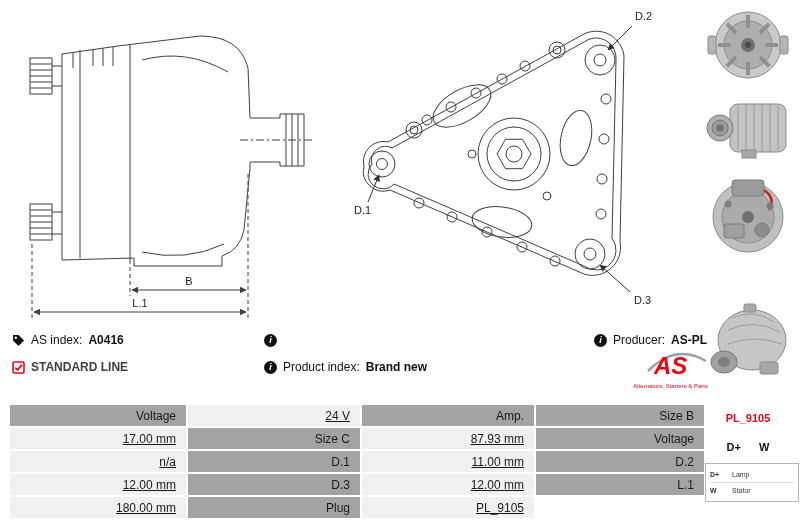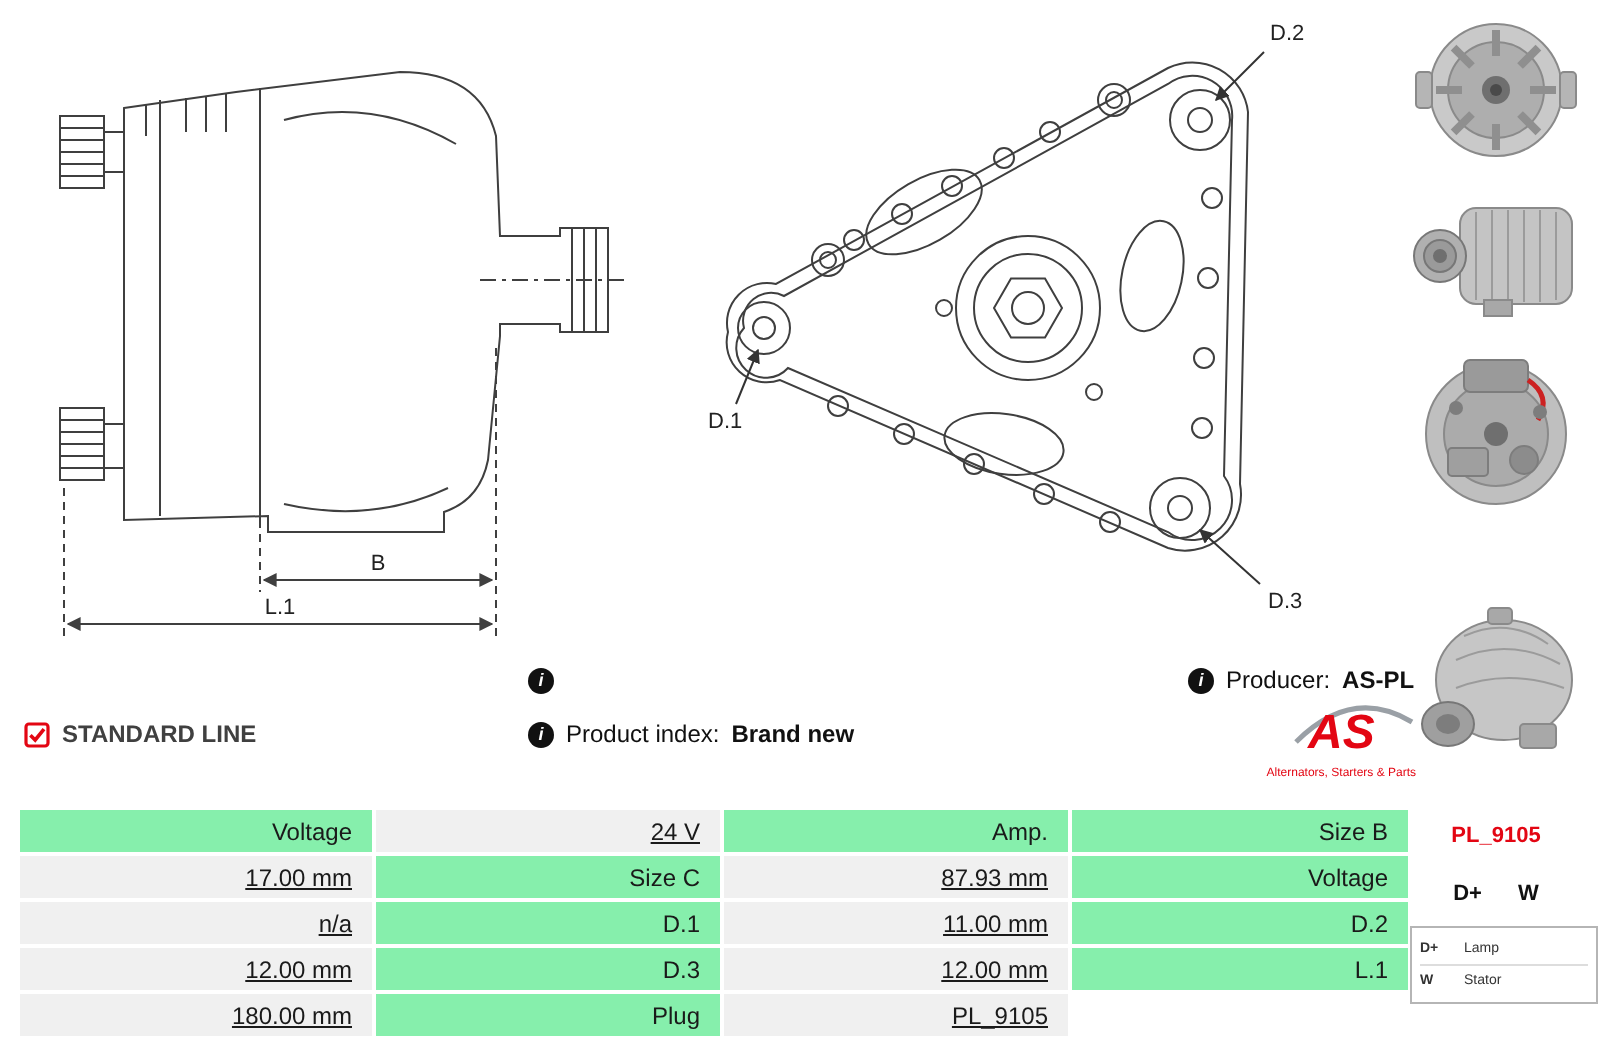--- a/index.html
+++ b/index.html
@@ -11,21 +11,21 @@
   .iline{position:absolute;display:flex;align-items:center;gap:6px;font-size:12px;height:16px;white-space:nowrap;}
   .iline b{font-weight:bold;}
   .red{color:#404040;}
   .bold{font-weight:bold;}
   .info-icon{display:inline-flex;align-items:center;justify-content:center;width:13px;height:13px;border-radius:50%;
              background:#111;color:#fff;font-size:9px;font-weight:bold;font-style:italic;flex:0 0 13px;}
   .spec-table{position:absolute;left:10px;top:405px;width:694px;display:grid;
               grid-template-columns:176px 172px 172px 168px;grid-auto-rows:21px;gap:2px;
               font-size:12px;color:#1a1a1a;}
   .cell{display:flex;align-items:center;justify-content:flex-end;padding-right:10px;}
-  .lab{background:#86efac;}
+  .lab{background:#a3a3a3;}
   .val{background:#f0f0f0;text-decoration:underline;}
   .plug-code{position:absolute;left:704px;top:412px;width:88px;text-align:center;
              color:#e30613;font-weight:bold;font-size:11px;}
   .terminals{position:absolute;left:704px;top:441px;width:88px;display:flex;justify-content:center;gap:18px;
              font-weight:bold;font-size:11px;color:#111;}
   .legend-box{position:absolute;left:705px;top:463px;width:84px;border:1px solid #b5b5b5;padding:3px 4px;
               font-size:7px;color:#333;background:#fff;}
   .legend-row{display:flex;align-items:center;gap:6px;height:15px;}
   .legend-row + .legend-row{border-top:1px solid #ddd;}
   .legend-term{font-weight:bold;width:16px;}
@@ -201,20 +201,28 @@
     <svg width="88" height="96" viewBox="0 0 88 96">
       <ellipse cx="48" cy="44" rx="34" ry="30" fill="#c6c6c6" stroke="#8a8a8a"></ellipse>
       <path d="M28,22 q 22,-10 42,4 M24,34 q 26,-12 52,2 M24,48 q 26,-10 54,0" stroke="#9b9b9b" fill="none"></path>
       <ellipse cx="20" cy="66" rx="13" ry="11" fill="#9f9f9f" stroke="#777"></ellipse>
       <ellipse cx="20" cy="66" rx="6" ry="5" fill="#7d7d7d"></ellipse>
       <rect x="56" y="66" width="18" height="12" rx="2" fill="#a8a8a8" stroke="#8a8a8a"></rect>
       <rect x="40" y="8" width="12" height="8" rx="2" fill="#a8a8a8" stroke="#8a8a8a"></rect>
     </svg>
   </div>
 
+  <div class="iline" style="left:12px;top:332px;">
+    <svg width="13" height="13" viewBox="0 0 13 13">
+      <path d="M1,1 h5.5 l5.5,5.5 -5.5,5.5 -5.5,-5.5 z" fill="#111"></path>
+      <circle cx="3.8" cy="3.8" r="1.2" fill="#fff"></circle>
+    </svg>
+    <span>AS index:</span>
+    <b>A0416</b>
+  </div>
 
   <div class="iline" style="left:12px;top:359px;">
     <svg width="13" height="13" viewBox="0 0 13 13">
       <rect x="1" y="1" width="11" height="11" rx="1.5" fill="none" stroke="#e30613" stroke-width="1.6"></rect>
       <path d="M3.2,6.6 l2.4,2.4 L10,3.6" fill="none" stroke="#e30613" stroke-width="1.8"></path>
     </svg>
     <span class="red bold">STANDARD LINE</span>
   </div>
 
   <div class="iline" style="left:264px;top:332px;">

